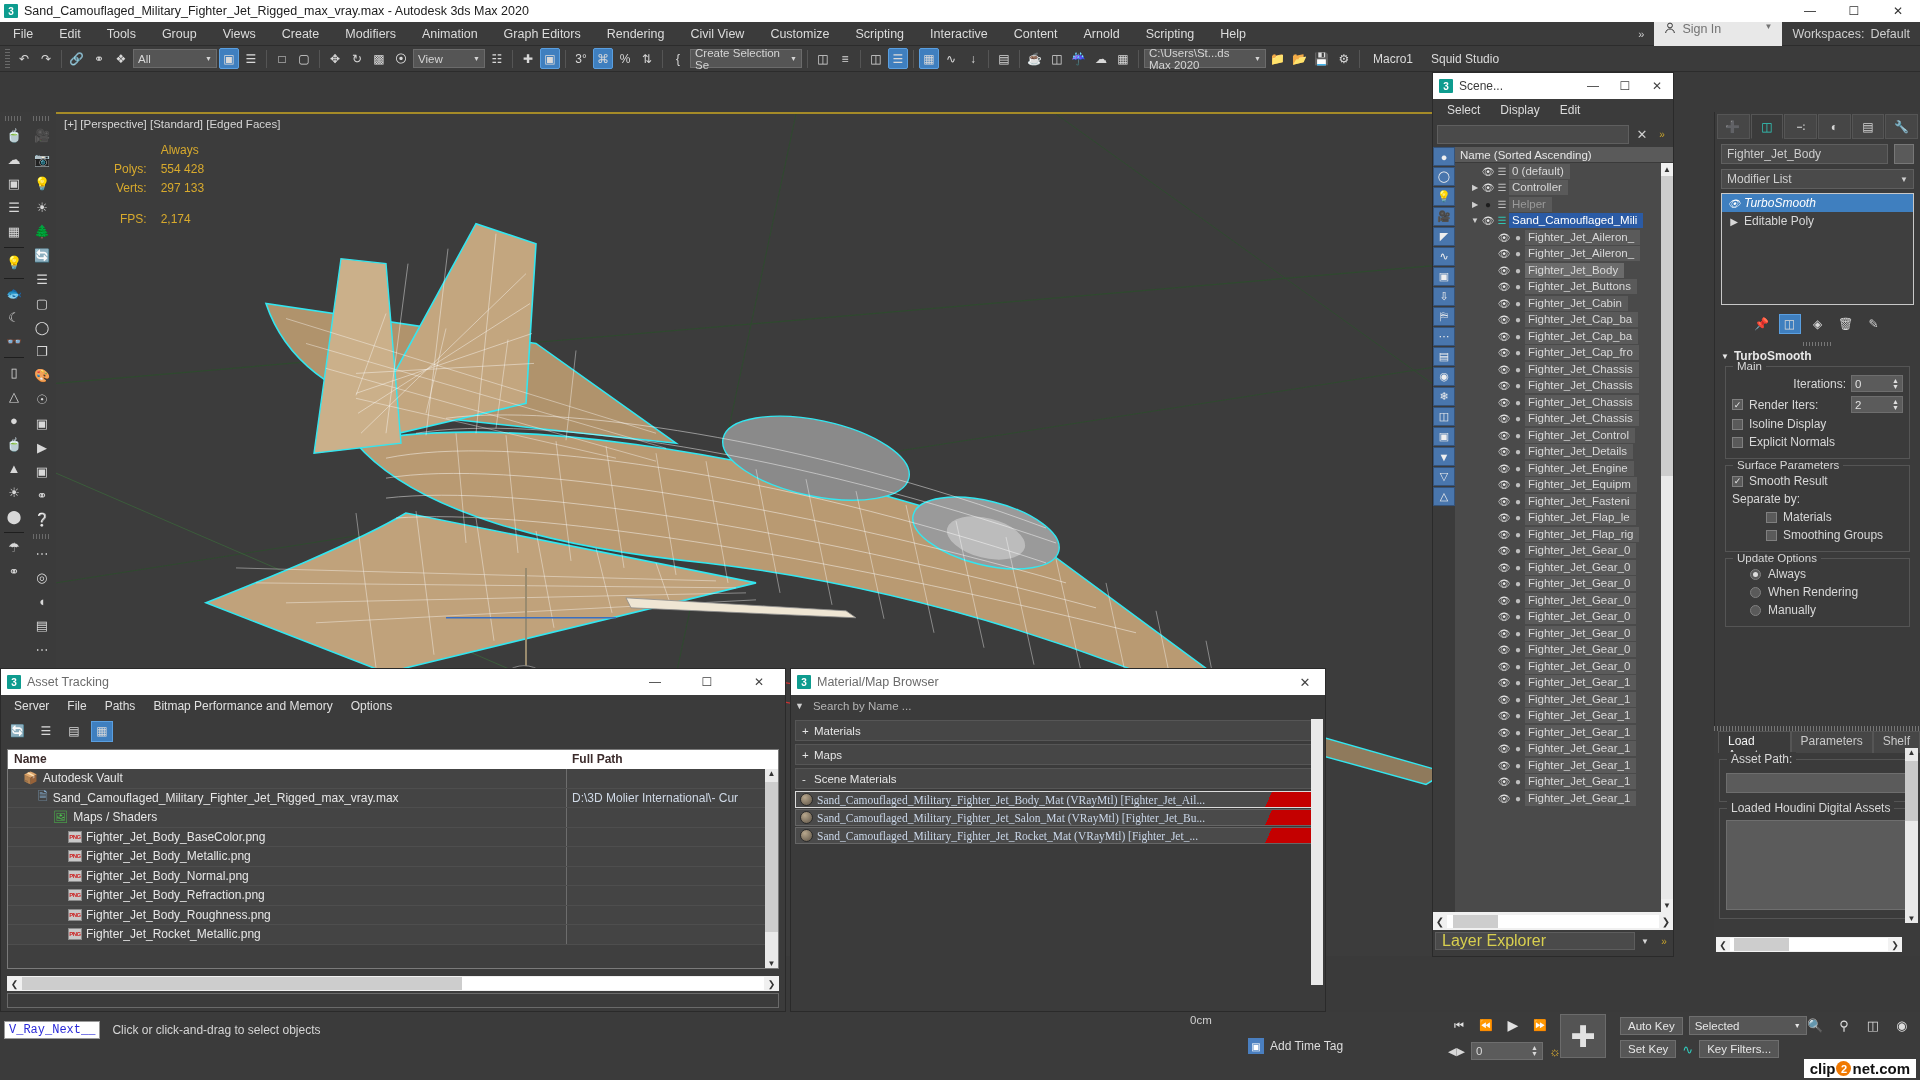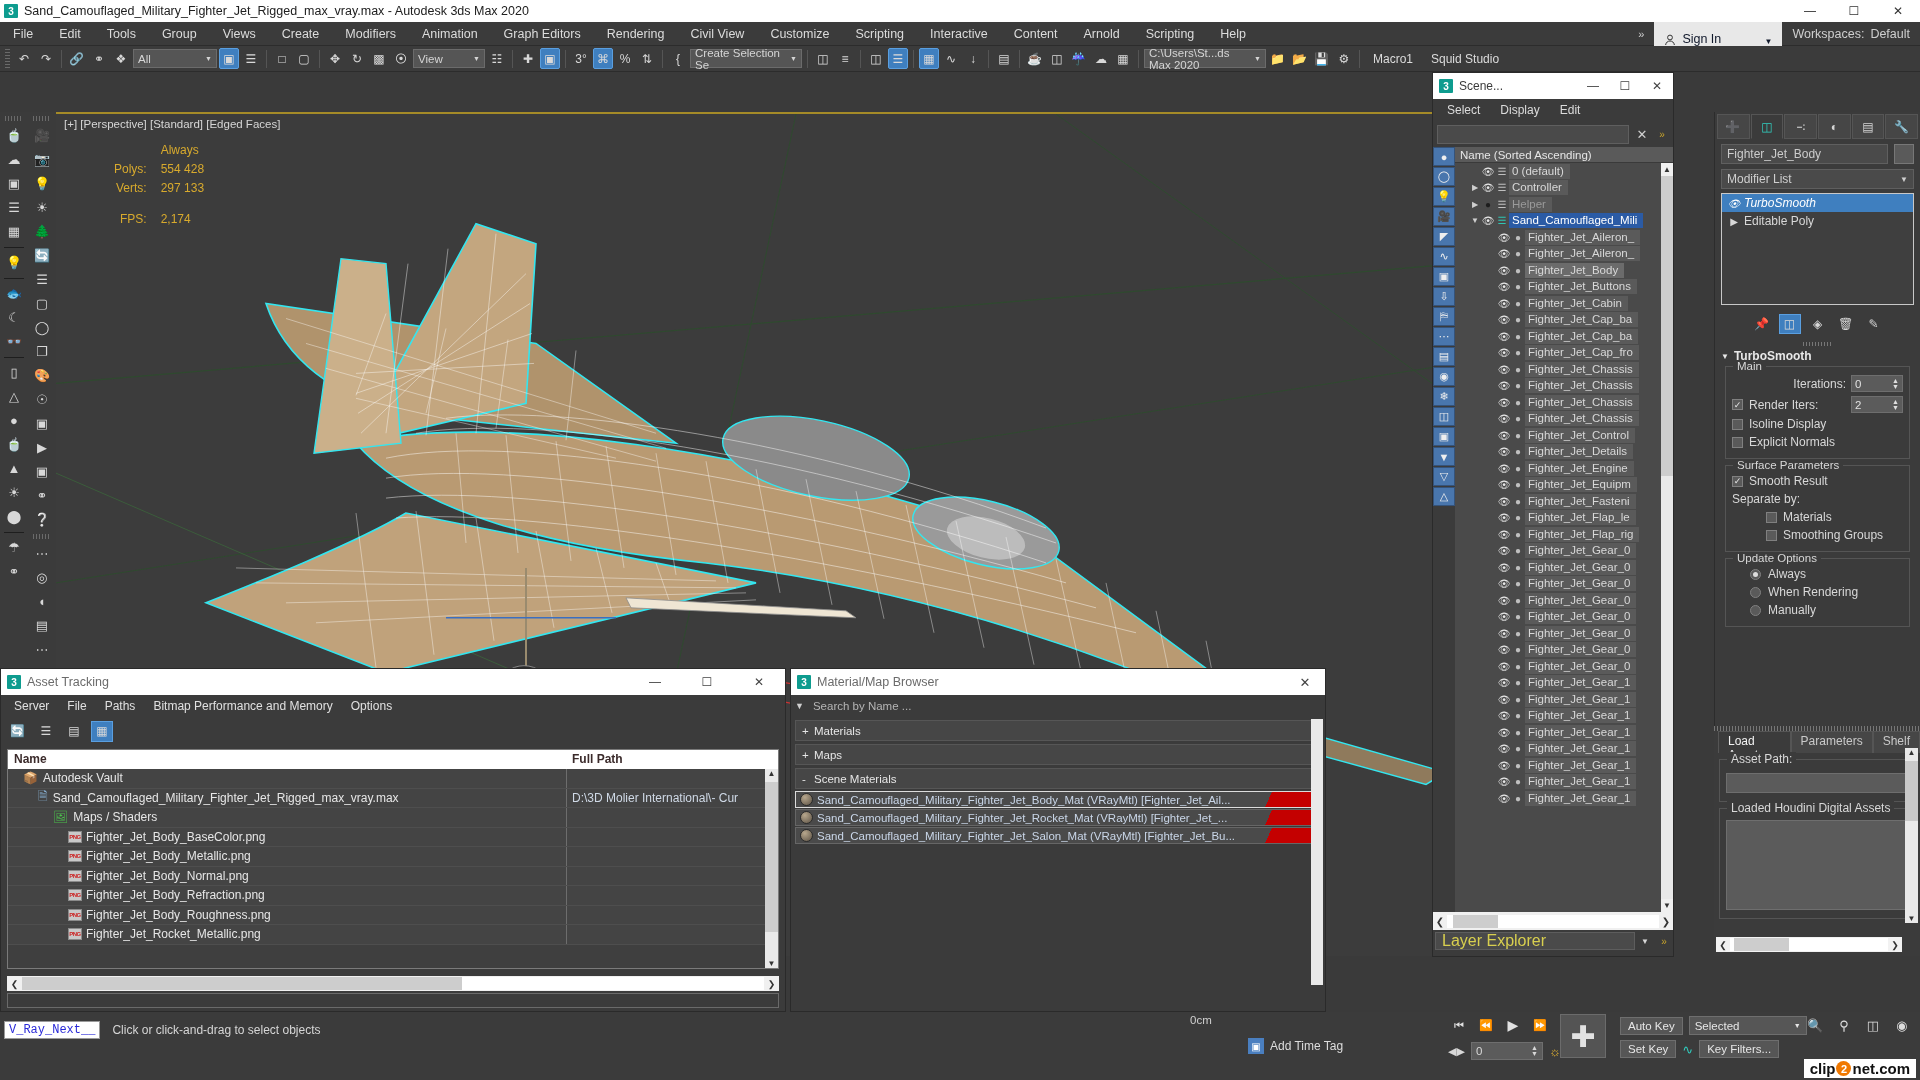--- a/index.html
+++ b/index.html
@@ -17,21 +17,21 @@
   .winbtns { margin-left:auto; display:flex; height:22px; }
   .winbtn { width:44px; height:22px; display:flex; align-items:center; justify-content:center;
     font-size:12px; color:#333; }
 
   
   .menubar { height:24px; background:#3b3b3b; display:flex; align-items:center;
     font-size:12.5px; color:#dcdcdc; border-bottom:1px solid #2c2c2c; }
   .menubar .mi { padding:0 13px; line-height:24px; height:24px; white-space:nowrap; }
   .menu-right { margin-left:auto; display:flex; align-items:center; height:24px; }
   .chev2 { padding:0 10px; color:#cfcfcf; font-size:11px; }
-  .signin { background:#e8e8e8; color:#0f172a; height:24px; display:flex; align-items:flex-end;
+  .signin { background:#e8e8e8; color:#737373; height:24px; display:flex; align-items:flex-start;
     padding:0 10px; font-size:12.5px; min-width:128px; }
   .signin .person { margin-right:6px; display:inline-flex; }
   .signin .dd { margin-left:auto; font-size:8px; }
   .wsbox { display:flex; align-items:center; padding:0 10px; font-size:12.5px; color:#d0d0d0; }
   .wsbox b { font-weight:normal; color:#cfcfcf; margin-right:6px; }
 
   
   .maintool { height:26px; background:#3b3b3b; display:flex; align-items:center;
     gap:2px; padding:0 3px; border-bottom:1px solid #2c2c2c; }
   .tbtn { width:20px; height:21px; display:flex; align-items:center; justify-content:center;
@@ -221,21 +221,21 @@
   .mmb-search .inp { flex:1; height:18px; background:#3b3b3b; border:none; color:#b5b5b5;
      font-size:11.5px; display:flex; align-items:center; padding-left:4px; }
   .mmb-sec { height:21px; background:#464646; border:1px solid #565656; margin:3px 4px 0;
      display:flex; align-items:center; padding-left:6px; font-size:11.5px; color:#e6e6e6; }
   .mmb-items { margin:2px 4px 0; }
   .mmi { height:17px; display:flex; align-items:center; font-size:11.5px; margin-bottom:1px;
      position:relative; background:#4a4a4a; border:1px solid #666; overflow:hidden; }
   .mmi.sel { border-color:#dcdcdc; }
   .mmi .ball { width:13px; height:13px; border-radius:50%; margin:0 4px; flex:none;
      background:radial-gradient(circle at 35% 30%, #b7a78d, #5c5245); border:1px solid #2a2a2a; }
-  .mmi .txt { color:#c9d6e8; white-space:nowrap; }
+  .mmi .txt { color:#c9d6e8; white-space:nowrap;font-family:Liberation Serif, serif; }
   .mmi .redflag { position:absolute; right:0; top:0; width:60px; height:100%;
      background:linear-gradient(115deg, transparent 0 18%, #c40000 18% 100%); }
   .mmb-scroll { position:absolute; right:2px; top:50px; bottom:26px; width:12px; background:#e9e9e9; }
 
   
   .bottom { position:absolute; left:0; right:0; bottom:0; height:68px; background:#3b3b3b; }
   .statusline { position:absolute; left:0; right:0; top:8px; height:20px; display:flex;
      align-items:center; padding-left:4px; }
   .vray { background:#fff; color:#2a2ad8; font-family:"Liberation Mono", monospace; font-size:12px;
      padding:1px 4px; border:1px solid #9a9a9a; }
@@ -1193,26 +1193,26 @@
       <span>Scene Materials</span>
     </div>
     <div class="mmb-items" id="mmb-items">
         <div class="mmi sel">
           <span class="ball"></span>
           <span class="txt">Sand_Camouflaged_Military_Fighter_Jet_Body_Mat (VRayMtl) [Fighter_Jet_Ail...</span>
           <span class="redflag"></span>
         </div>
         <div class="mmi">
           <span class="ball"></span>
-          <span class="txt">Sand_Camouflaged_Military_Fighter_Jet_Rocket_Mat (VRayMtl) [Fighter_Jet_...</span>
+          <span class="txt">Sand_Camouflaged_Military_Fighter_Jet_Salon_Mat (VRayMtl) [Fighter_Jet_Bu...</span>
           <span class="redflag"></span>
         </div>
         <div class="mmi">
           <span class="ball"></span>
-          <span class="txt">Sand_Camouflaged_Military_Fighter_Jet_Salon_Mat (VRayMtl) [Fighter_Jet_Bu...</span>
+          <span class="txt">Sand_Camouflaged_Military_Fighter_Jet_Rocket_Mat (VRayMtl) [Fighter_Jet_...</span>
           <span class="redflag"></span>
         </div>
       </div>
     <div class="mmb-scroll"></div>
   </div>
 
   <div class="bottom">
     <div class="statusline">
       <span class="vray">V_Ray_Next__</span>
       <span class="hint">Click or click-and-drag to select objects</span>

